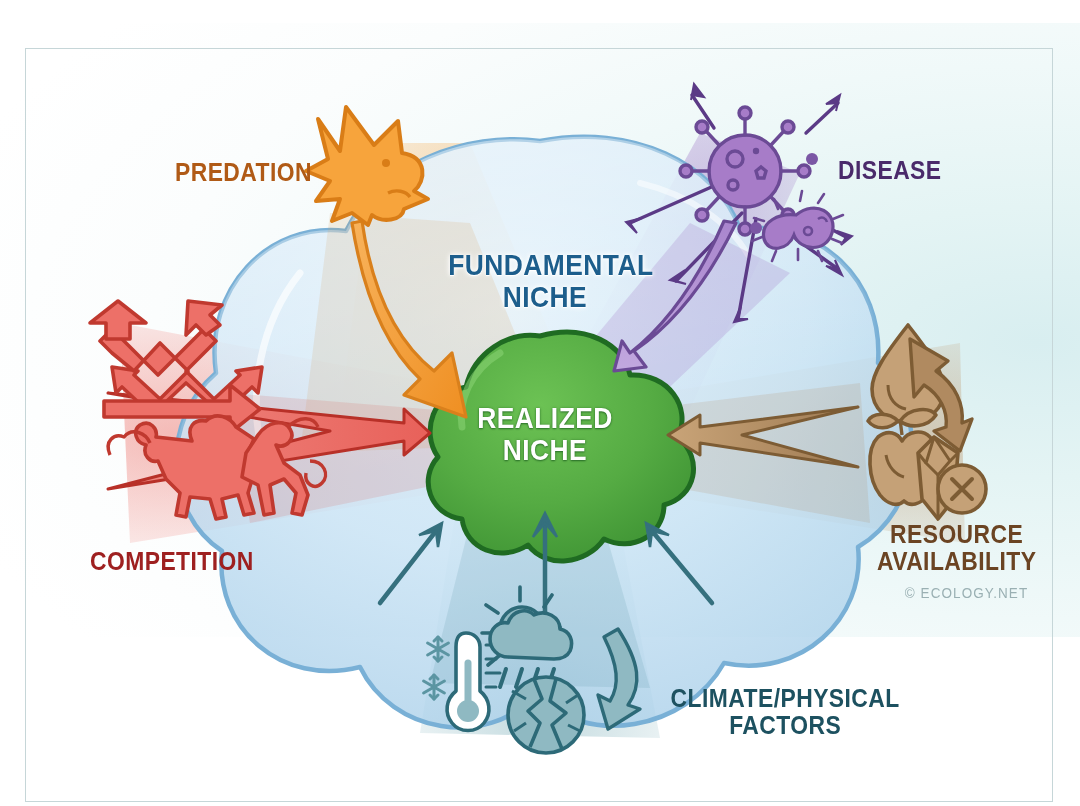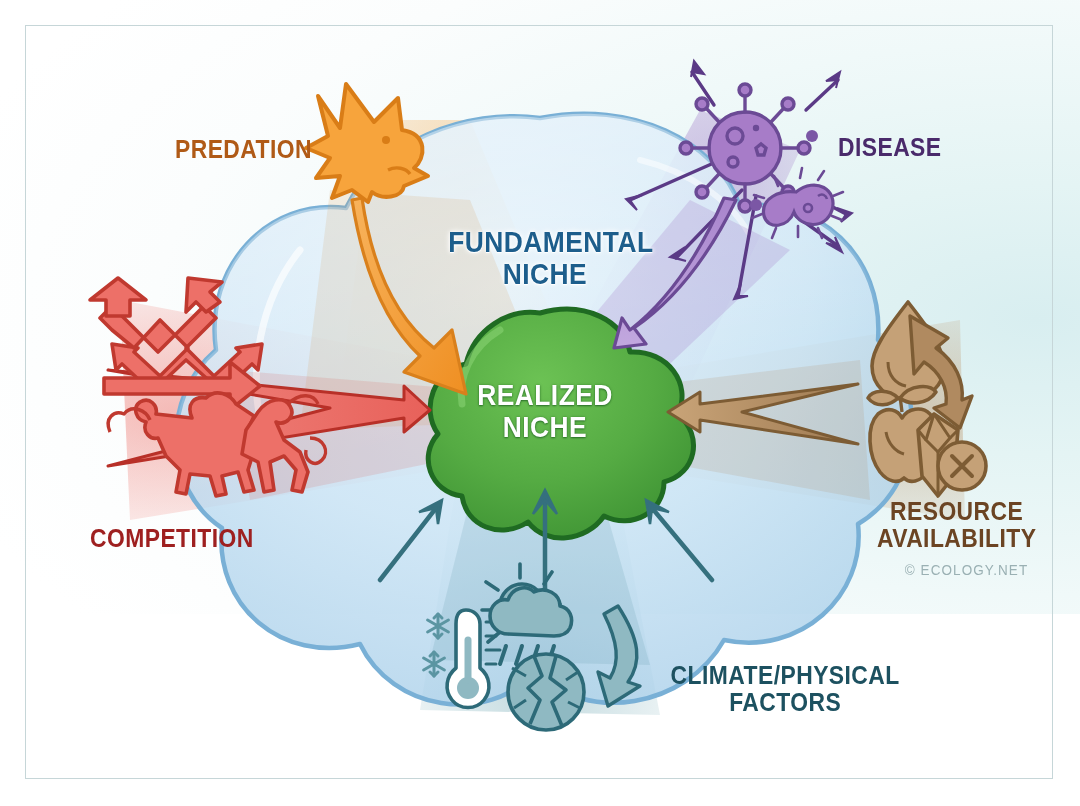--- a/index.html
+++ b/index.html
@@ -7,20 +7,21 @@
   body{
     width:1080px;height:806px;overflow:hidden;
     font-family:"Liberation Sans", sans-serif;
     background:#ffffff;
   }
   #stage{
     position:relative;width:1080px;height:614px;
     background:
       radial-gradient(120% 100% at 96% 52%, #d8eef0 0%, #e4f4f4 22%, #f0f9f9 45%, #fbfdfd 68%, #ffffff 88%),
       linear-gradient(100deg,#ffffff 0%,#ffffff 38%,#f4fafb 62%,#e6f4f5 100%);
+    margin-top: 23px;
   }
   #frame{
     position:absolute;left:25px;top:25px;width:1028px;height:754px;
     border:1.5px solid #c6d6d8;box-sizing:border-box;pointer-events:none;
   }
   .layer{position:absolute;left:0;top:0;width:1080px;height:806px;}
   .lbl{
     position:absolute;font-weight:bold;letter-spacing:0.5px;
     line-height:1.05;white-space:pre-line;
     font-family:"Liberation Sans", sans-serif;

